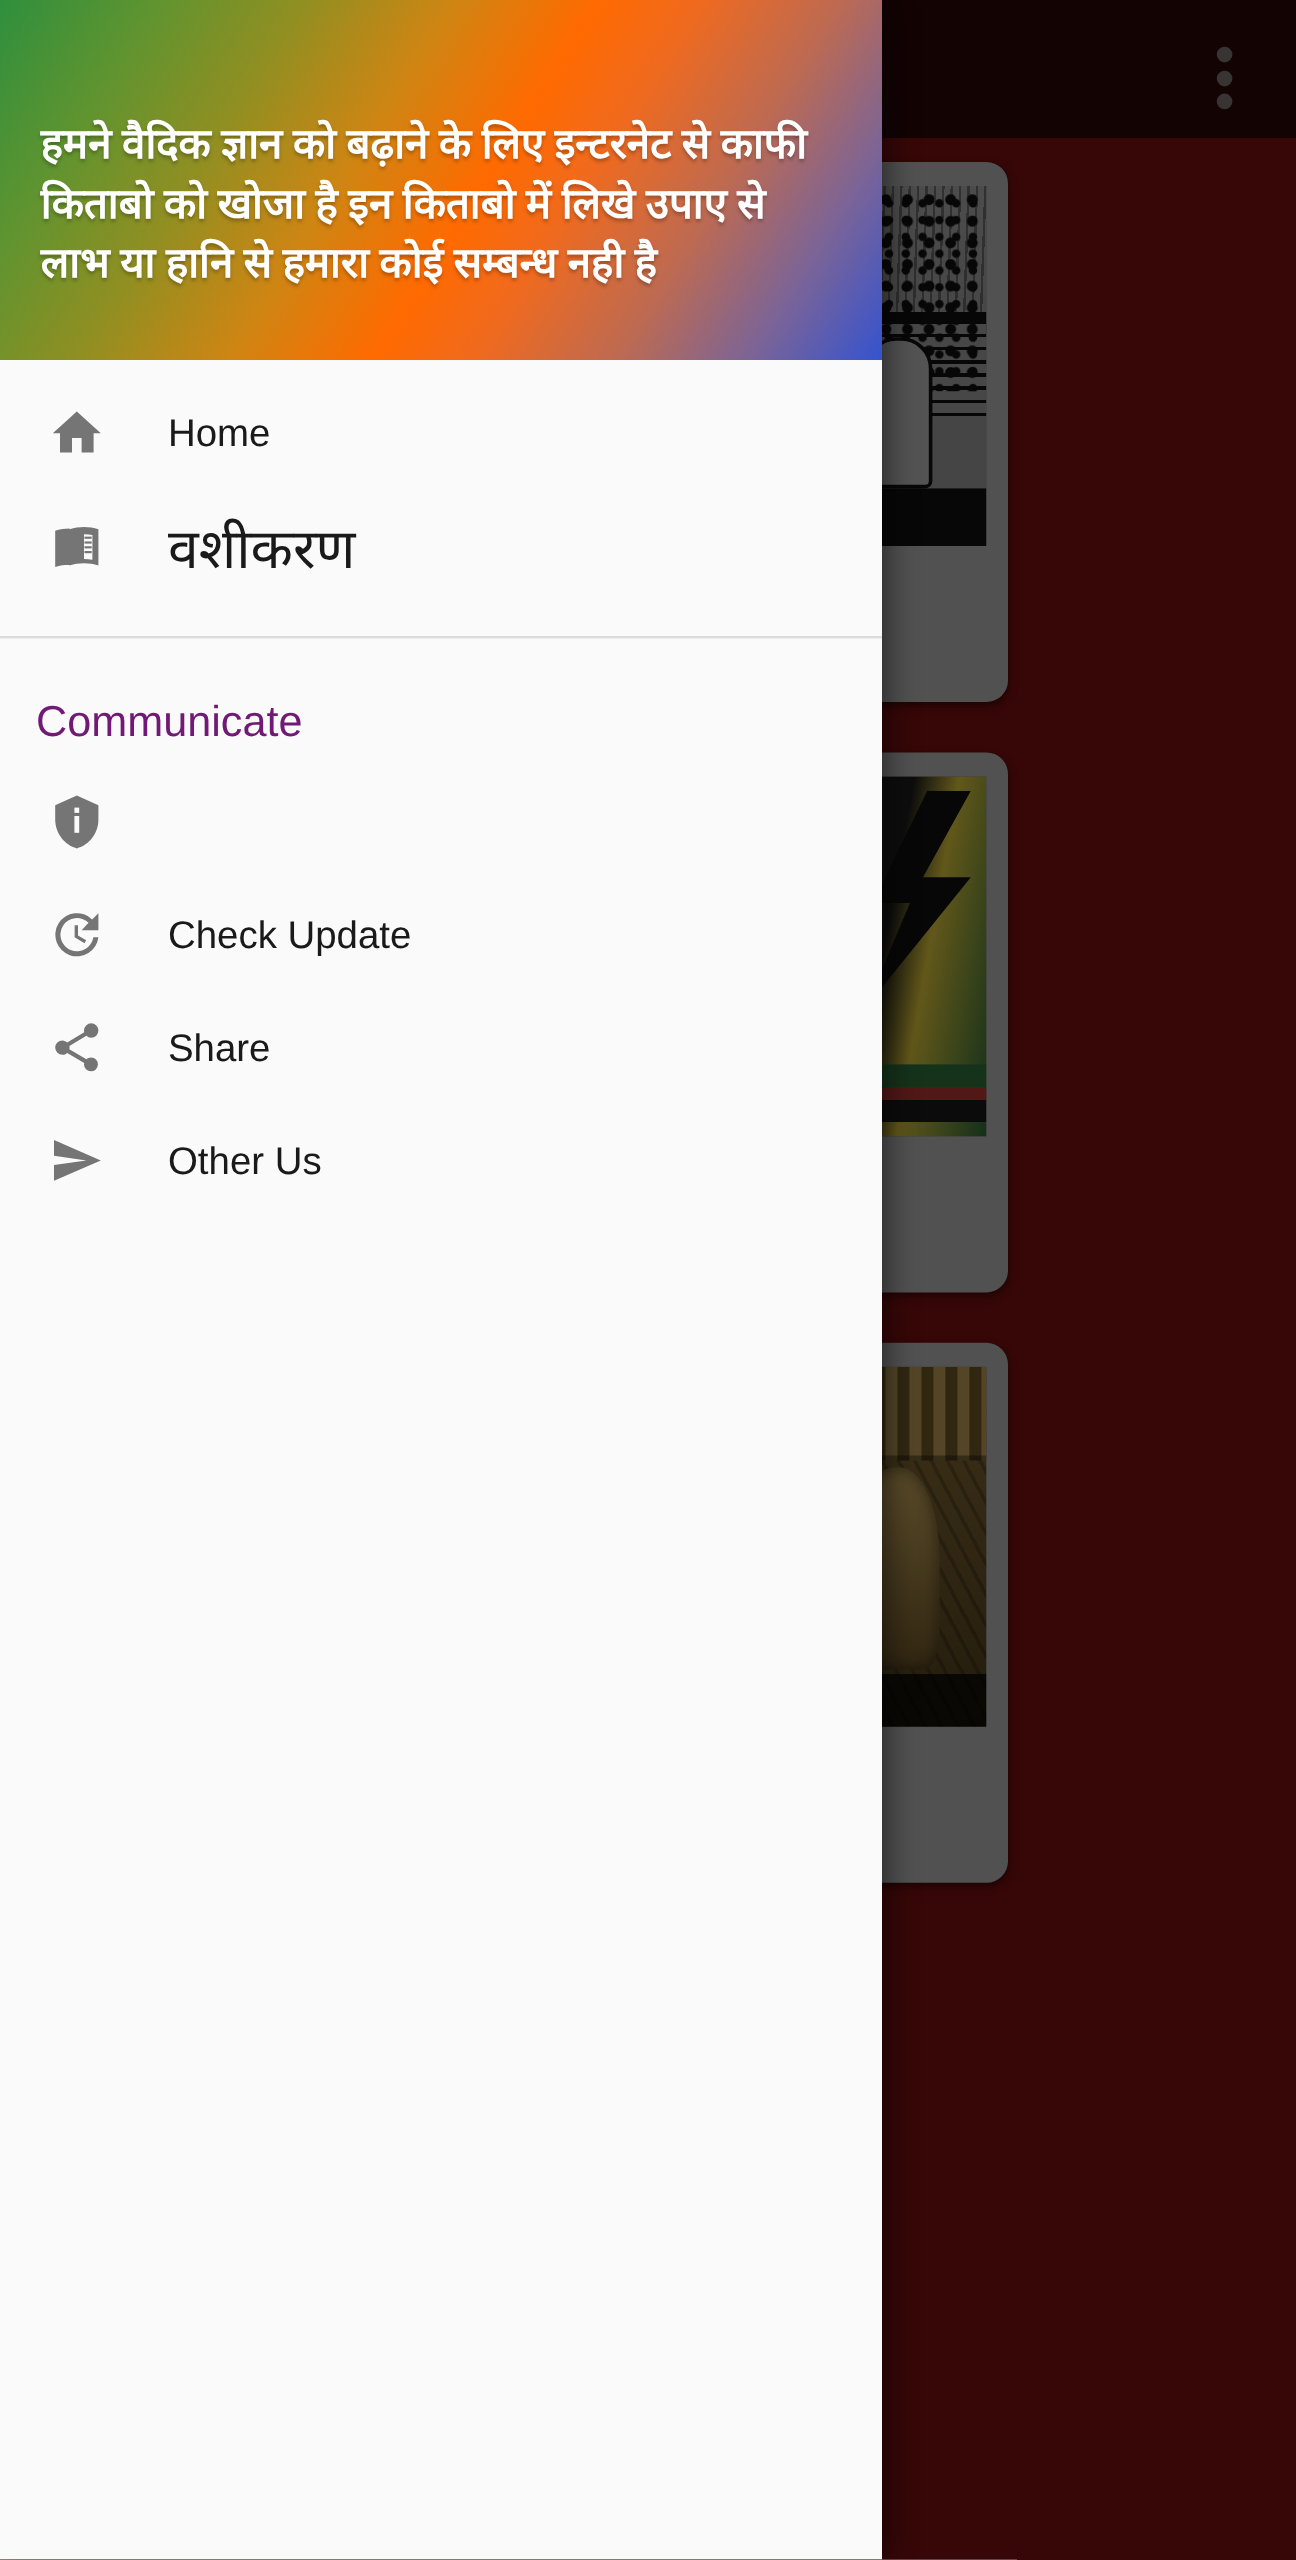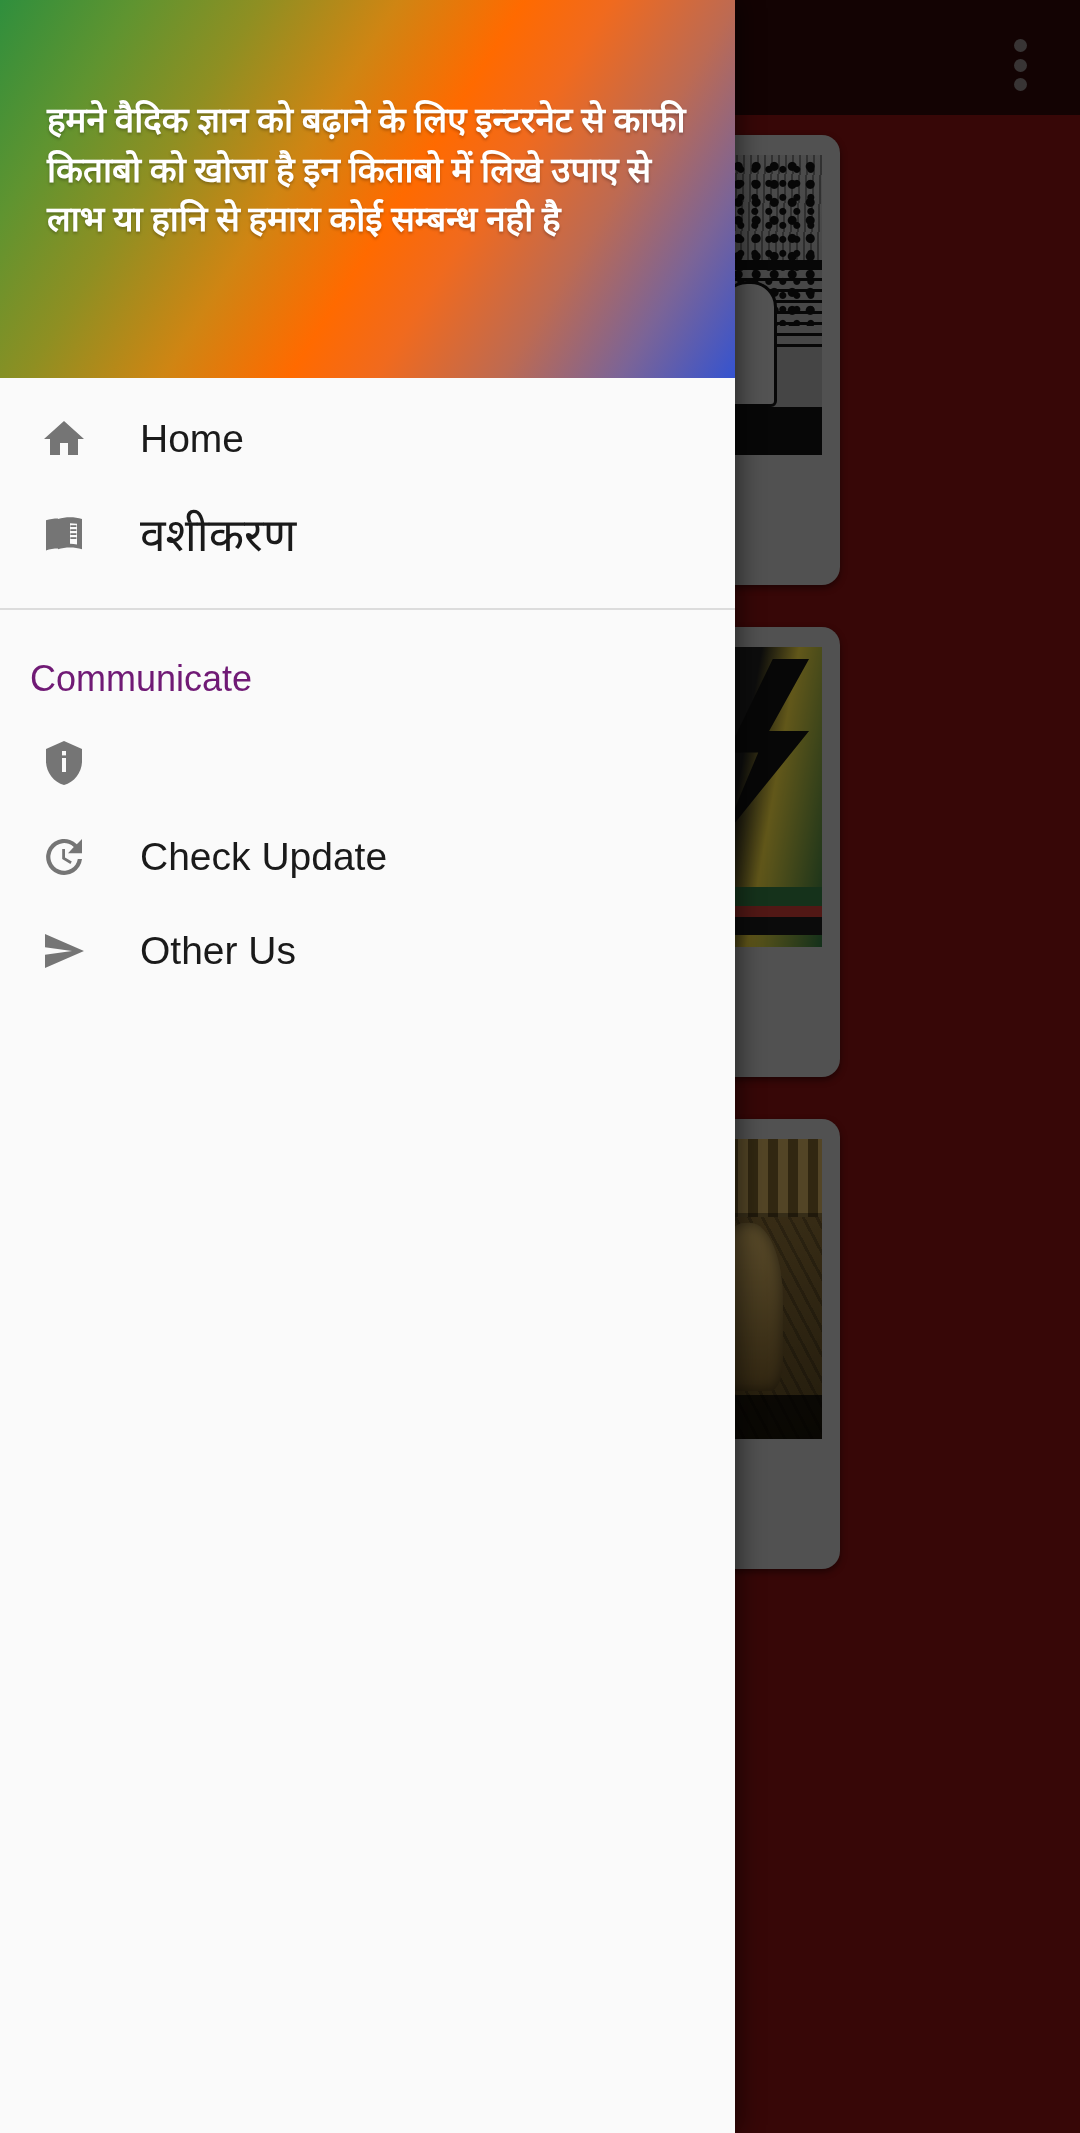--- a/index.html
+++ b/index.html
@@ -118,25 +118,25 @@
   #scrim { position:absolute; inset:0; background:rgba(0,0,0,.55); }
 
   
   #drawer {
     position:absolute; top:0; left:0; width:735px; height:2133px;
     background:#fafafa;
     box-shadow:6px 0 22px rgba(0,0,0,.45);
     display:flex; flex-direction:column;
   }
   #drawer-header {
-    height:378px; flex:none; position:relative;
+    height:300px; flex:none; position:relative;
     background:linear-gradient(122deg,
       #2f8f3d 0%, #5f9430 14%, #8f8f22 27%, #cf8513 41%,
       #ff6a00 54%, #f06a1e 63%, #bd6a52 76%, #7b6497 88%, #3553cf 100%);
-    padding:96px 42px 0 47px;
+    padding:96px 42px 0 34px;
   }
   #drawer-header p {
     color:#ffffff; font-weight:bold;
     font-size:35px; line-height:1.42;
     text-shadow:0 2px 3px rgba(0,0,0,.25);
     font-family:"Liberation Serif", serif;
   }
 
   #drawer-body { flex:1; overflow:hidden; }
 
@@ -146,21 +146,21 @@
     cursor:pointer;
   }
   .nav-icon {
     width:72px; min-width:72px; height:72px;
     display:flex; align-items:center; justify-content:center;
     color:#757575;
   }
   .nav-icon svg { width:48px; height:48px; fill:#757575; }
   .nav-label {
     margin-left:40px;
-    font-size:39px; color:#1a1a1a;
+    font-size:32px; color:#1a1a1a;
   }
   .nav-label.hi { font-family:"Liberation Serif", serif; font-size:46px; }
   .divider { height:2px; background:#dcdcdc; margin:28px 0 0 0; }
   .section-title {
     font-size:36px; color:#701a75;
     padding:48px 0 16px 30px;
   }
 </style>
 </head>
 <body>
@@ -298,20 +298,28 @@
       <div class="nav-item">
         <span class="nav-icon">
           <svg viewBox="0 0 24 24">
               <path d="M21 10.1V3l-2.6 2.6A9 9 0 1 0 21 13h-2.1A6.9 6.9 0 1 1 16.9 7L14 10.1h7z"></path>
               <path d="M12.5 8h-1.4v5l4.1 2.5.7-1.2-3.4-2z"></path>
             </svg>
         </span>
         <span class="nav-label">Check Update</span>
       </div>
 
+      <div class="nav-item">
+        <span class="nav-icon">
+          <svg viewBox="0 0 24 24">
+              <path d="M18 16.1c-.8 0-1.5.3-2 .8l-7.1-4.2c.1-.2.1-.5.1-.7s0-.5-.1-.7L16 7.1c.5.5 1.2.8 2 .8a3 3 0 1 0-3-3c0 .3 0 .5.1.7L8 9.9c-.5-.5-1.2-.9-2-.9a3 3 0 1 0 0 6c.8 0 1.5-.3 2-.8l7.1 4.2c0 .2-.1.4-.1.6a2.9 2.9 0 1 0 3-2.9z"></path>
+            </svg>
+        </span>
+        <span class="nav-label">Share</span>
+      </div>
 
       <div class="nav-item">
         <span class="nav-icon">
           <svg viewBox="0 0 24 24">
               <path d="M2.5 20.5 22 12 2.5 3.5v6.6L16 12 2.5 13.9z"></path>
             </svg>
         </span>
         <span class="nav-label">Other Us</span>
       </div>
 

